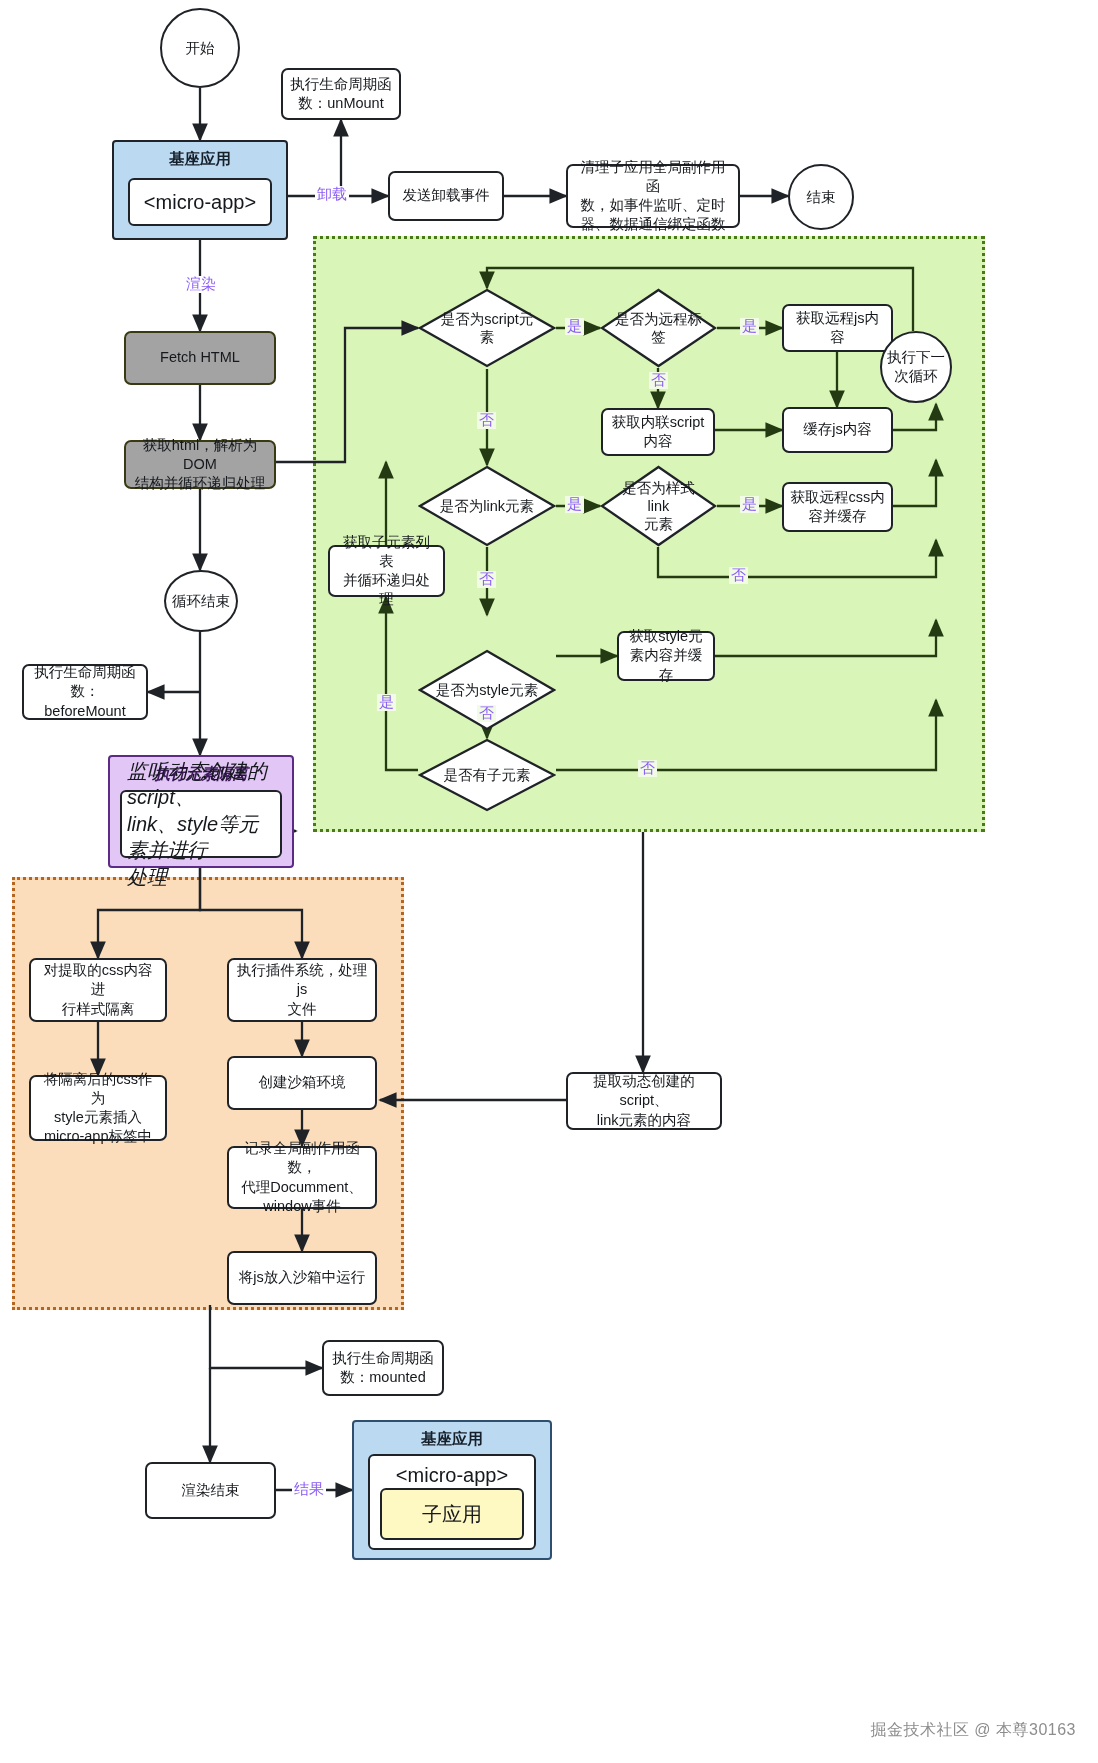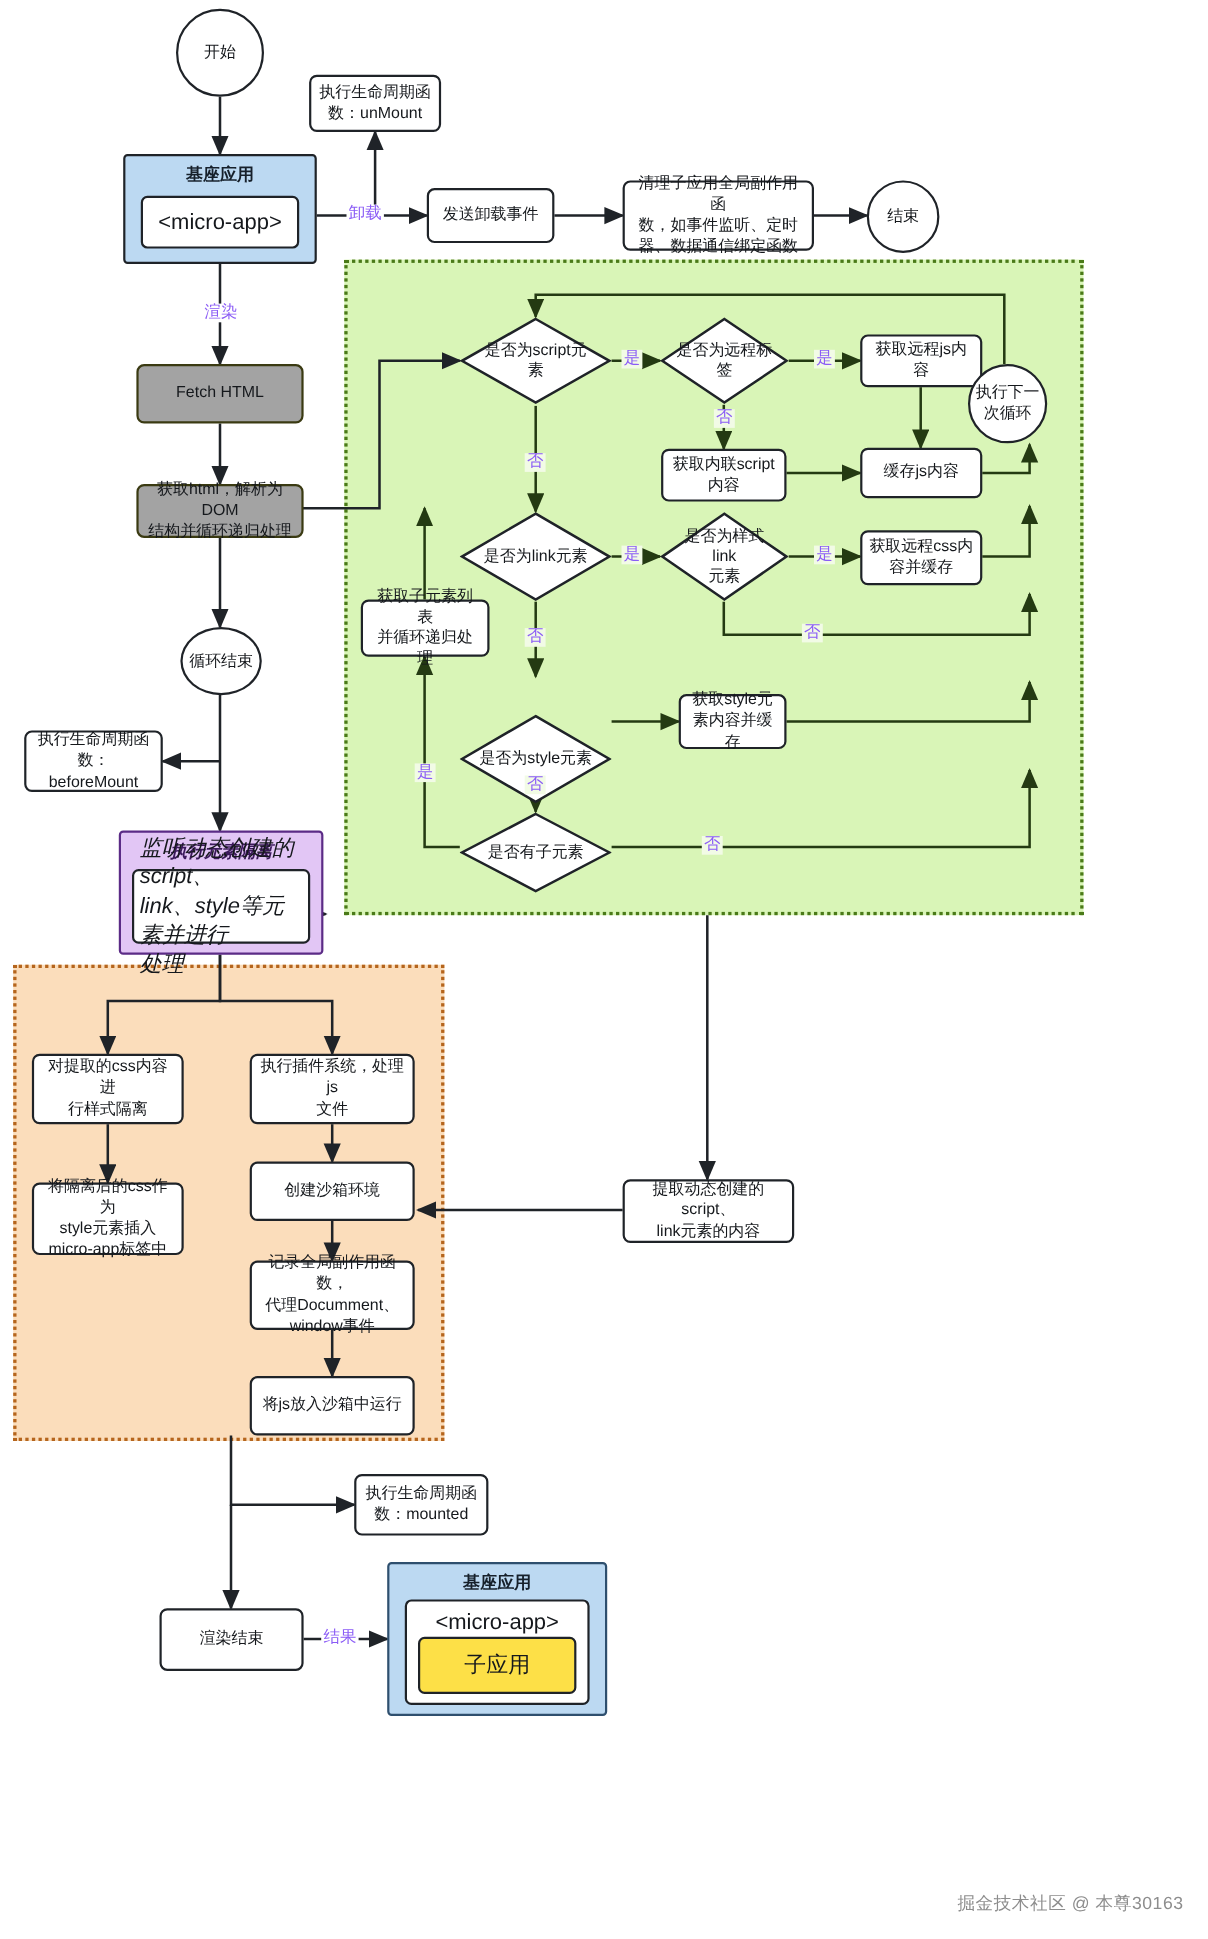--- a/index.html
+++ b/index.html
@@ -34,21 +34,21 @@
 
   
   .group{position:absolute;box-sizing:border-box;border-radius:4px;border:2.2px solid #1f2328;}
   .group.blue{background:#bcd9f2;}
   .group.purple{background:#e2c6f5;border-color:#5b2b86;}
   .group.blue2{background:#bcd9f2;border-color:#2e4f6e;}
   .group-title{position:absolute;left:0;right:0;top:7px;text-align:center;font-size:15.5px;font-weight:bold;color:#16202b;}
   .group.purple .group-title{color:#3c1a5c;}
   .inner-box{position:absolute;box-sizing:border-box;background:#ffffff;border:2px solid #1f2328;border-radius:6px;
     display:flex;align-items:center;justify-content:center;text-align:left;font-size:20px;line-height:1.32;color:#15181c;padding:3px 5px;}
-  .inner-box.green{background:#fde047;}
+  .inner-box.green{background:#fef9c3;}
 
   
   .elabel{position:absolute;background:#ffffff;font-size:15px;color:#8b5cf6;padding:0 2px;white-space:nowrap;line-height:1.1;}
   .elabel.ongreen{background:#f2fbe6;}
 
   .watermark{position:absolute;right:22px;bottom:22px;font-size:16px;color:#8d8d8d;letter-spacing:.5px;}
 </style>
 </head>
 <body>
 

